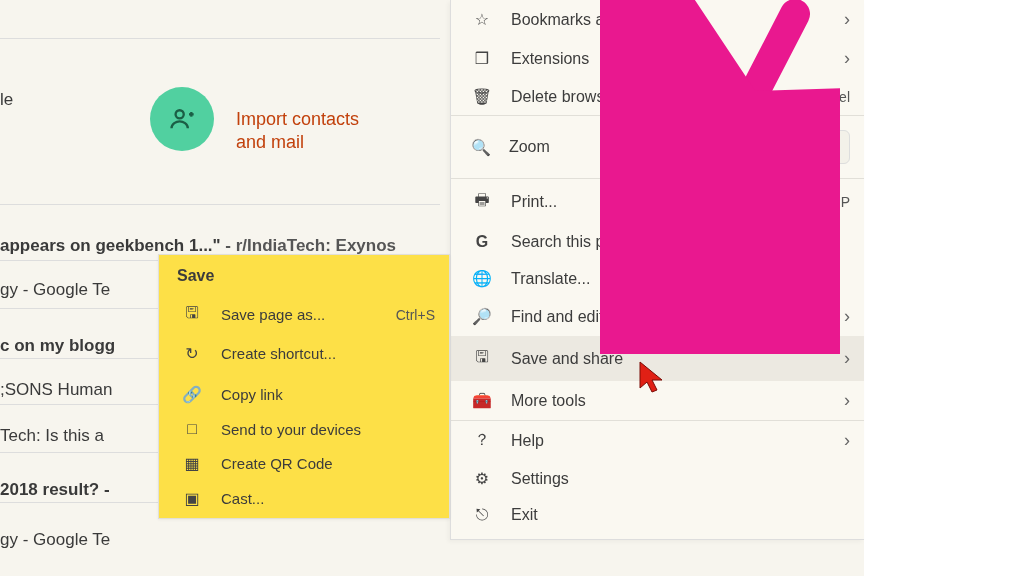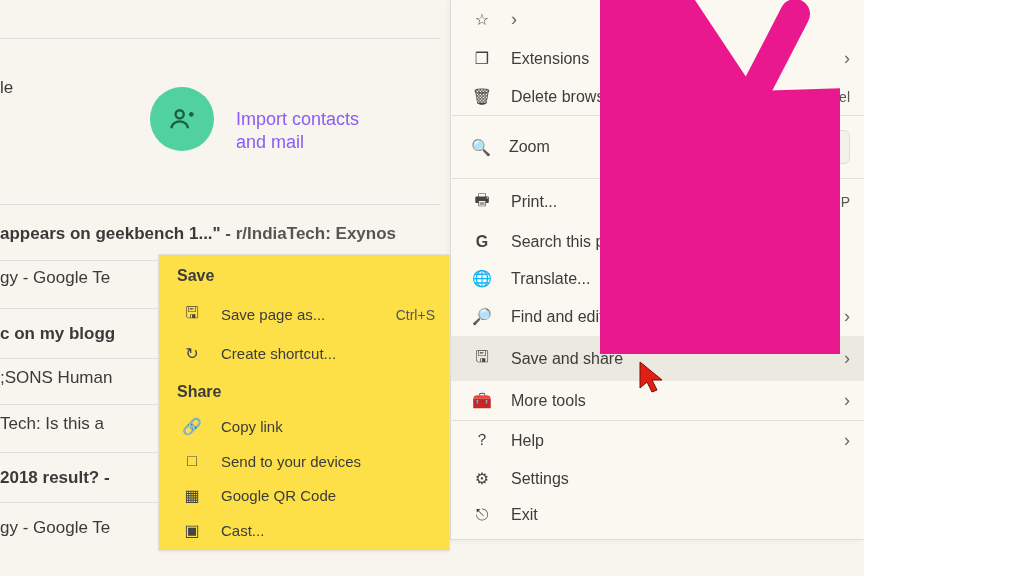--- a/index.html
+++ b/index.html
@@ -30,25 +30,26 @@
   }
   .bg-import .circle {
     width: 64px; height: 64px;
     border-radius: 50%;
     background: #51d0a0;
     display: flex;
     align-items: center; justify-content: center;
     color: #1b5e45;
     font-size: 26px;
   }
-  .bg-import .text { font-size: 18px; color: #8b5cf6; line-height: 1.25; margin-top: 24px; }
+  .bg-import .text { font-size: 18px; color: #c2410c; line-height: 1.25; margin-top: 24px; }
   .bg-frag {
     position: absolute;
     font-size: 17px;
     color: #3a3a3a;
+    margin-top: 12px;
   }
   .bg-le   { left: 0;  top: 78px; }
   .bg-geek { left: 0;  top: 224px; font-weight: bold; }
   .bg-geek .suffix { font-weight: bold; color: #555; }
   .bg-gy   { left: 0;  top: 268px; }
   .bg-blog { left: 0;  top: 324px; font-weight: bold; }
   .bg-sons { left: 0;  top: 368px; }
   .bg-tech { left: 0;  top: 414px; }
   .bg-2018 { left: 0;  top: 468px; font-weight: bold; }
   .bg-gy2  { left: 0;  top: 518px; }
@@ -172,20 +173,21 @@
   <div class="bg-frag bg-2018">2018 result? -</div>
   <hr class="hr hr8">
   <div class="bg-frag bg-gy2">gy - Google Te</div>
 </div>
 
 <div class="white-right"></div>
 
 <div class="chrome-menu">
   <div class="menu-item">
     <span class="icon">☆</span>
+    <span class="label">Bookmarks and lists</span>
     <span class="arrow">›</span>
   </div>
   <div class="menu-item">
     <span class="icon">❒</span>
     <span class="label">Extensions</span>
     <span class="arrow">›</span>
   </div>
   <div class="menu-item">
     <span class="icon">🗑</span>
     <span class="label">Delete browsing data...</span>
@@ -249,32 +251,31 @@
   <div class="menu-item">
     <span class="icon">🖫</span>
     <span class="label">Save page as...</span>
     <span class="shortcut">Ctrl+S</span>
   </div>
   <div class="menu-item">
     <span class="icon">↻</span>
     <span class="label">Create shortcut...</span>
   </div>
   <div class="sep" style="margin:6px 0;"></div>
-  <div class="heading">Share</div>
   <div class="menu-item">
     <span class="icon">🔗</span>
     <span class="label">Copy link</span>
   </div>
   <div class="menu-item">
     <span class="icon">□</span>
     <span class="label">Send to your devices</span>
   </div>
   <div class="menu-item">
     <span class="icon">▦</span>
-    <span class="label">Google QR Code</span>
+    <span class="label">Create QR Code</span>
   </div>
   <div class="menu-item">
     <span class="icon">▣</span>
     <span class="label">Cast...</span>
   </div>
 </div>
 
 <svg class="arrow-annot" width="240" height="370">
   <defs>
     <marker id="ah" markerWidth="36" markerHeight="36" refX="18" refY="18" orient="auto">

